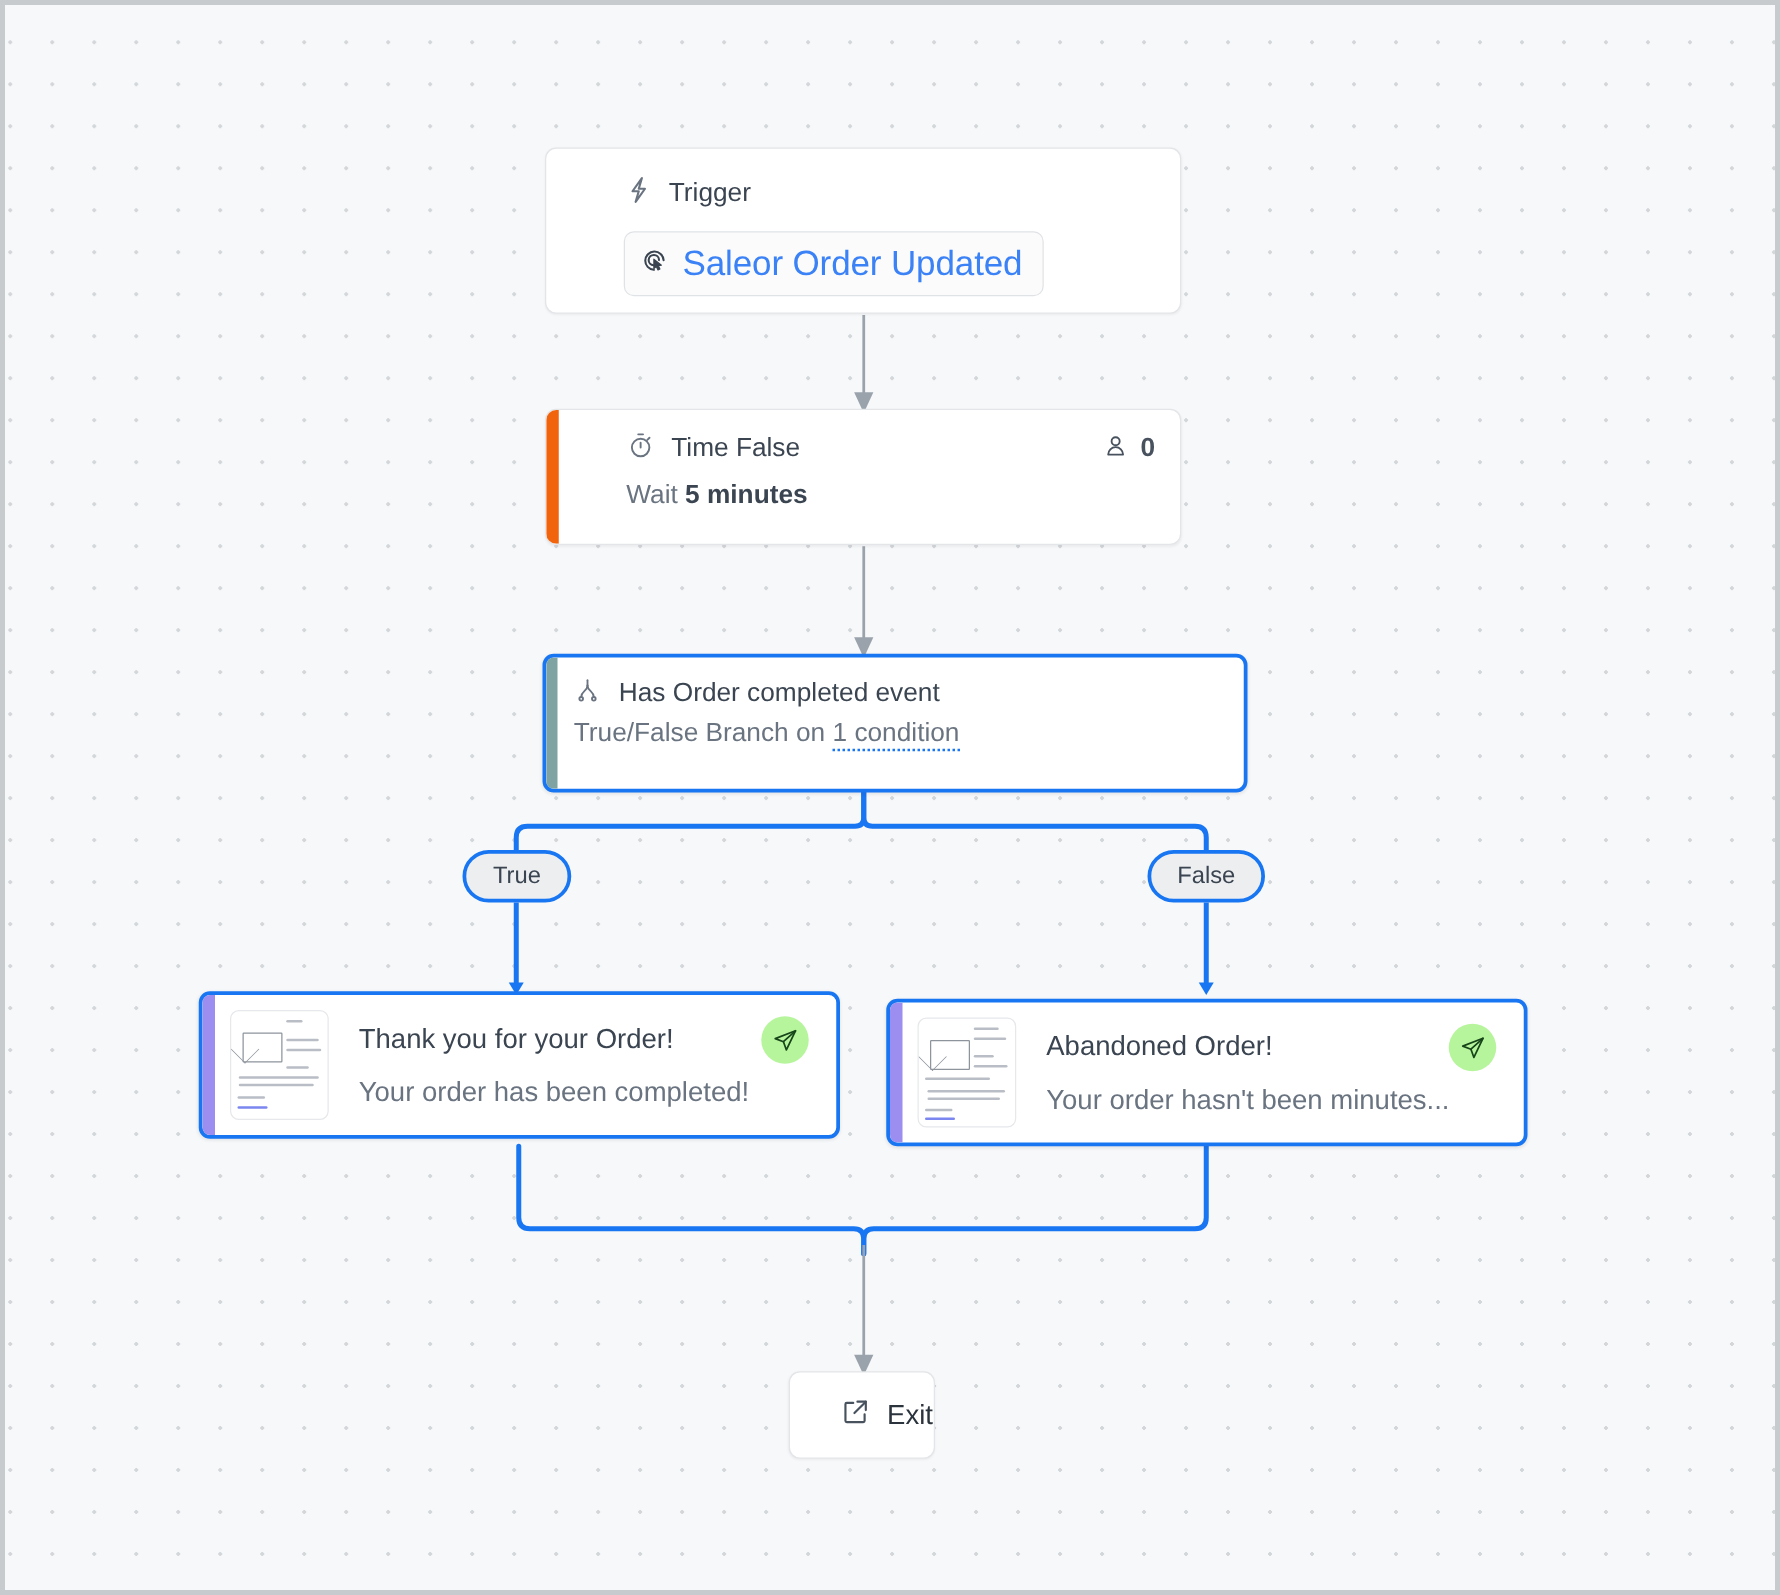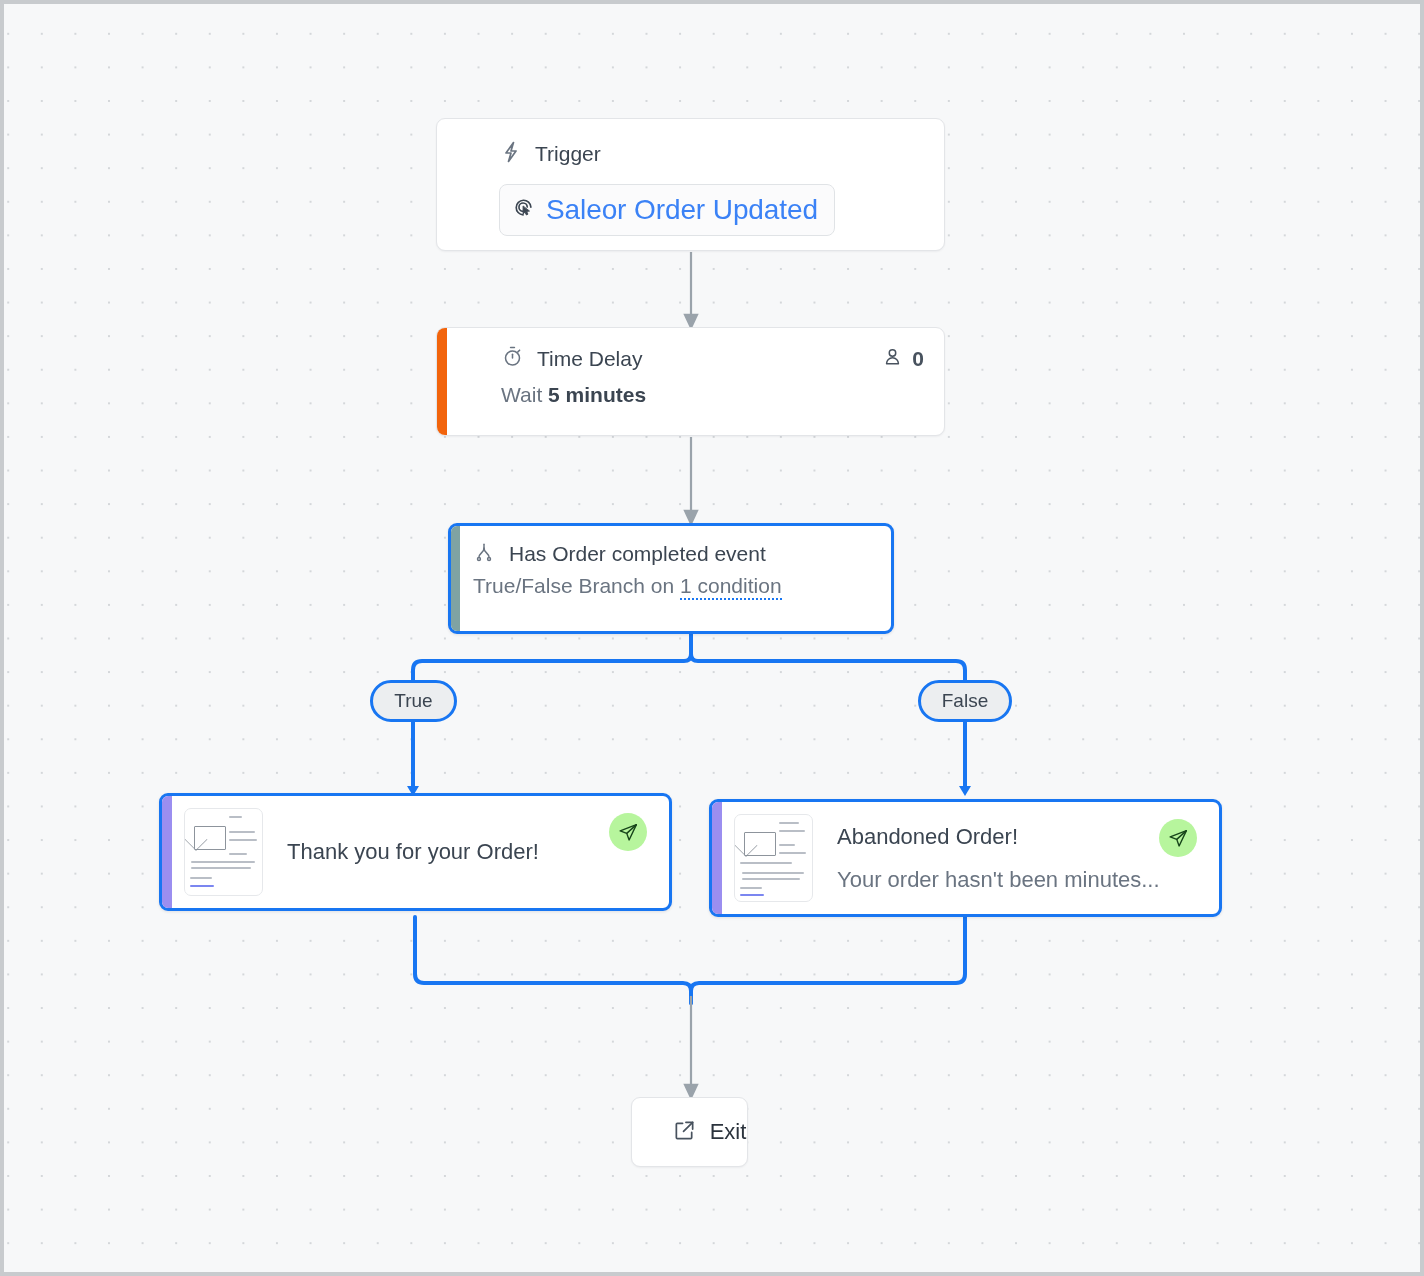--- a/index.html
+++ b/index.html
@@ -112,22 +112,22 @@
   }
   .delay-row2 {
     padding: 11px 0 0 24px;
     font-size: 21px;
     color: #6a7481;
   }
   .delay-row2 b { color: #3b4551; }
 
   
   #branch-node {
-    left: 444px; top: 519px;
-    width: 446px; height: 111px;
+    left: 430px; top: 519px;
+    width: 564px; height: 111px;
   }
   #branch-node .accent { background: #7fa3a3; width: 9px; }
   .branch-row1 {
     display: flex;
     align-items: center;
     padding: 15px 0 0 22px;
   }
   .branch-title {
     font-size: 21px;
     color: #3b4551;
@@ -312,21 +312,21 @@
     <div class="accent"></div>
     <div class="delay-row1">
       <span class="ico">
         <svg width="23" height="23" viewBox="0 0 24 24" fill="none" stroke="#6a7481" stroke-width="1.6" stroke-linecap="round" stroke-linejoin="round">
           <circle cx="12" cy="13.6" r="7.3"></circle>
           <path d="M12 13.6 L12 9.6"></path>
           <path d="M10 2.6 h4"></path>
           <path d="M17.6 7.2 l1.8-1.8"></path>
         </svg>
       </span>
-      <span class="delay-title">Time Delay</span>
+      <span class="delay-title">Time False</span>
       <span class="delay-count">
         <span class="ico">
           <svg width="21" height="21" viewBox="0 0 24 24" fill="none" stroke="#48525e" stroke-width="1.7" stroke-linecap="round" stroke-linejoin="round">
             <circle cx="12" cy="8" r="3.7"></circle>
             <path d="M5.2 20.2a6.8 6.8 0 0 1 13.6 0z"></path>
           </svg>
         </span>
         <span>0</span>
       </span>
     </div>
@@ -368,20 +368,21 @@
         <div class="ln" style="left:44px;top:22px;width:26px;"></div>
         <div class="ln" style="left:44px;top:30px;width:28px;"></div>
         <div class="ln" style="left:44px;top:44px;width:18px;"></div>
         <div class="ln" style="left:6px;top:52px;width:64px;"></div>
         <div class="ln" style="left:6px;top:58px;width:60px;"></div>
         <div class="ln" style="left:5px;top:68px;width:22px;"></div>
         <div class="ln blue" style="left:5px;top:76px;width:24px;"></div>
       </div>
       <div class="email-texts">
         <div class="email-title">Thank you for your Order!</div>
+        <div class="email-sub">Your order has been completed!</div>
       </div>
     </div>
     <div class="send-badge">
       <svg width="21" height="21" viewBox="0 0 24 24" fill="none" stroke="#17451a" stroke-width="1.6" stroke-linecap="round" stroke-linejoin="round">
         <path d="M21 3 L2.5 10.2 L10 13 L12.7 20.5 z"></path>
         <path d="M21 3 L10 13"></path>
       </svg>
     </div>
   </div>
 

